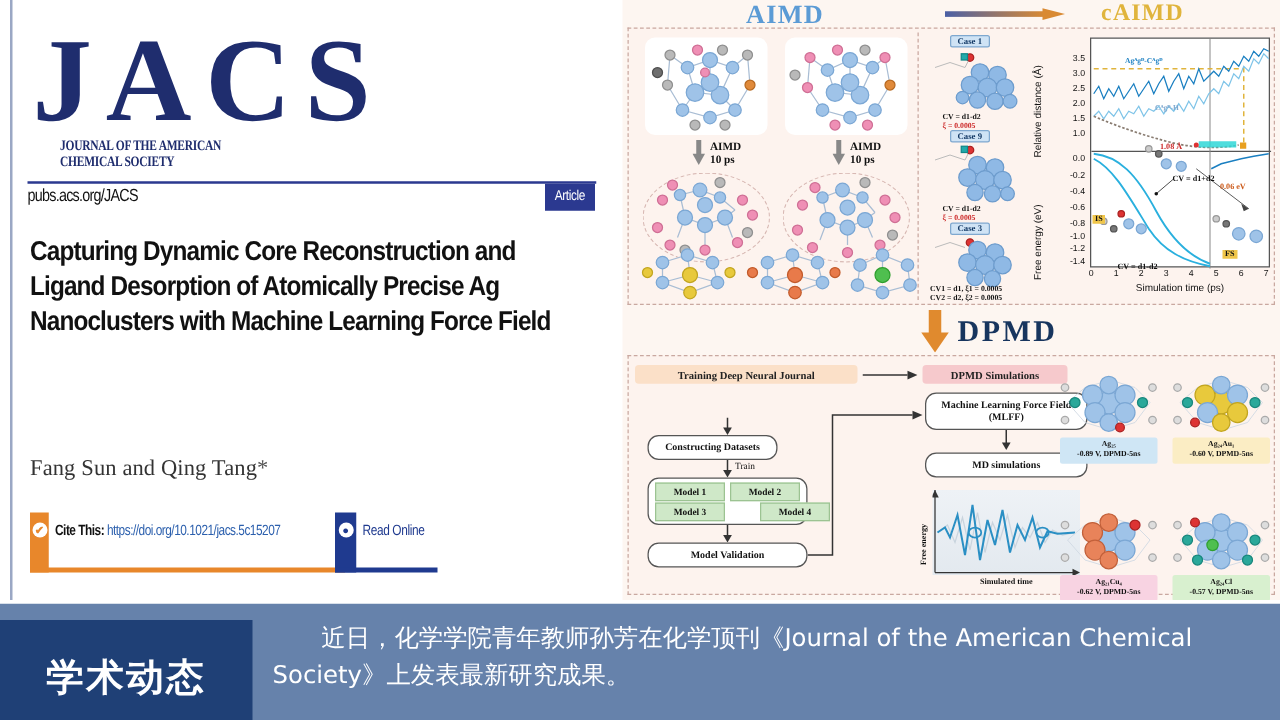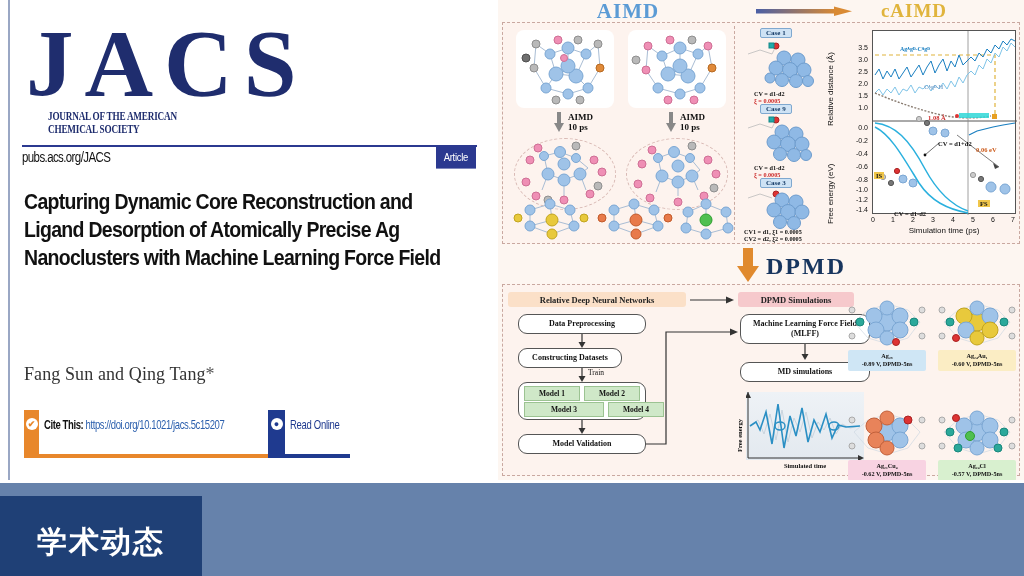--- a/index.html
+++ b/index.html
@@ -632,43 +632,42 @@
     <div class="ann" style="left:100px;top:86px;font-size:6.5px;color:#cc2a2a;">1.08 Å</div>
     <div class="ann" style="left:148px;top:118px;font-size:6.5px;color:#cc5a1a;">0.06 eV</div>
     <div class="ann" style="left:110px;top:112px;font-size:6.5px;color:#111;">CV = d1+d2</div>
     <div class="ann" style="left:66px;top:182px;font-size:6.5px;color:#111;">CV = d1-d2</div>
     <div class="ann" style="left:46px;top:144px;font-size:6.5px;color:#111;background:#f0c64a;padding:0 2px;">IS</div>
     <div class="ann" style="left:150px;top:172px;font-size:6.5px;color:#111;background:#f0c64a;padding:0 2px;">FS</div>
     <div class="ann" style="left:72px;top:18px;font-size:6px;color:#1a7fc1;">Agᴬgᴰ-Cᴬgᴰ</div>
     <div class="ann" style="left:96px;top:56px;font-size:6px;color:#7fa8cf;">Cᴬgᴰ-H</div>
   </div>
 
-  <div class="hdr-pill" style="left:10px;top:292px;width:178px;height:15px;background:#fbe0c8;">Relative Deep Neural Networks</div>
+  <div class="hdr-pill" style="left:10px;top:292px;width:178px;height:15px;background:#fbe0c8;">Training Deep Neural Journal</div>
   <svg class="flowarrow" style="left:192px;top:296px;" width="44" height="8">
     <line x1="0" y1="4" x2="36" y2="4" stroke="#333" stroke-width="1.2"></line>
       <polygon points="36,0.5 44,4 36,7.5" fill="#333"></polygon>
   </svg>
   <div class="hdr-pill" style="left:240px;top:292px;width:116px;height:15px;background:#f6c9cc;">DPMD Simulations</div>
 
-  <div class="fbox" style="left:20px;top:314px;width:128px;height:20px;">Data Preprocessing</div>
   <svg class="flowarrow" style="left:80px;top:334px;" width="8" height="14">
     <line x1="4" y1="0" x2="4" y2="9" stroke="#333" stroke-width="1.2"></line>
       <polygon points="0.5,8 7.5,8 4,14" fill="#333"></polygon>
   </svg>
   <div class="fbox" style="left:20px;top:348px;width:104px;height:20px;">Constructing Datasets</div>
   <svg class="flowarrow" style="left:80px;top:368px;" width="8" height="14">
     <line x1="4" y1="0" x2="4" y2="9" stroke="#333" stroke-width="1.2"></line>
       <polygon points="0.5,8 7.5,8 4,14" fill="#333"></polygon>
   </svg>
   <div class="lbl" style="left:90px;top:369px;font-size:7.5px;font-weight:400;">Train</div>
 
   <div class="fbox" style="left:20px;top:382px;width:128px;height:38px;padding:0;"></div>
   <div class="modelcell" style="left:26px;top:386px;width:56px;height:15px;">Model 1</div>
   <div class="modelcell" style="left:86px;top:386px;width:56px;height:15px;">Model 2</div>
-  <div class="modelcell" style="left:26px;top:402px;width:80px;height:15px;">Model 3</div>
+  <div class="modelcell" style="left:26px;top:402px;width:56px;height:15px;">Model 3</div>
   <div class="modelcell" style="left:86px;top:402px;width:56px;height:15px;margin-left:24px;">Model 4</div>
 
   <svg class="flowarrow" style="left:80px;top:420px;" width="8" height="14">
     <line x1="4" y1="0" x2="4" y2="9" stroke="#333" stroke-width="1.2"></line>
       <polygon points="0.5,8 7.5,8 4,14" fill="#333"></polygon>
   </svg>
   <div class="fbox" style="left:20px;top:434px;width:128px;height:20px;">Model Validation</div>
 
   <svg class="flowarrow" style="left:148px;top:322px;" width="94" height="124">
     <path d="M0,122 L20,122 L20,10 L84,10" fill="none" stroke="#333" stroke-width="1.2"></path>
@@ -800,13 +799,14 @@
   <div class="rescap" style="left:440px;top:460px;width:78px;background:#d8f0cf;">
     <div>Ag₂₄Cl</div>
     <div>-0.57 V, DPMD-5ns</div>
   </div>
 </div>
 
 <div id="banner">
   <div id="banner-left">
     <span id="banner-title">学术动态</span>
   </div>
+  <div id="banner-text">近日，化学学院青年教师孙芳在化学顶刊《Journal of the American Chemical Society》上发表最新研究成果。</div>
 </div>
 
 </body></html>

